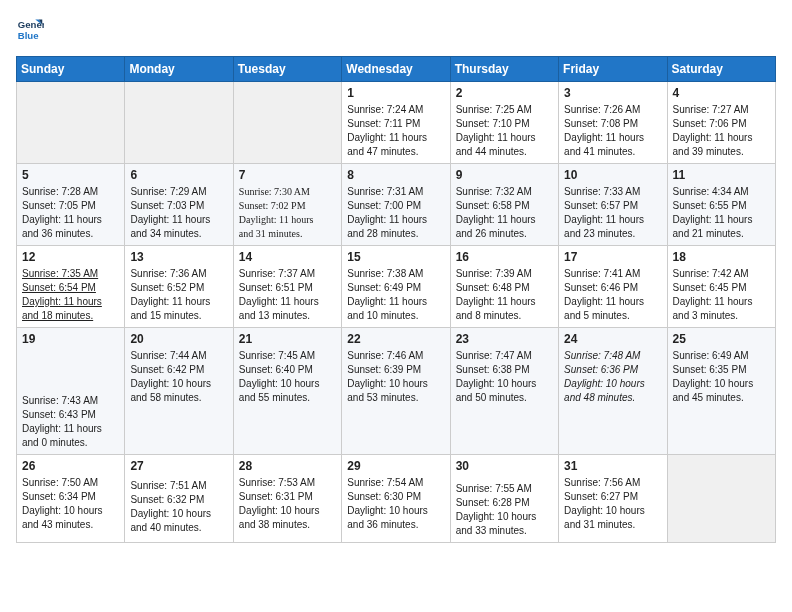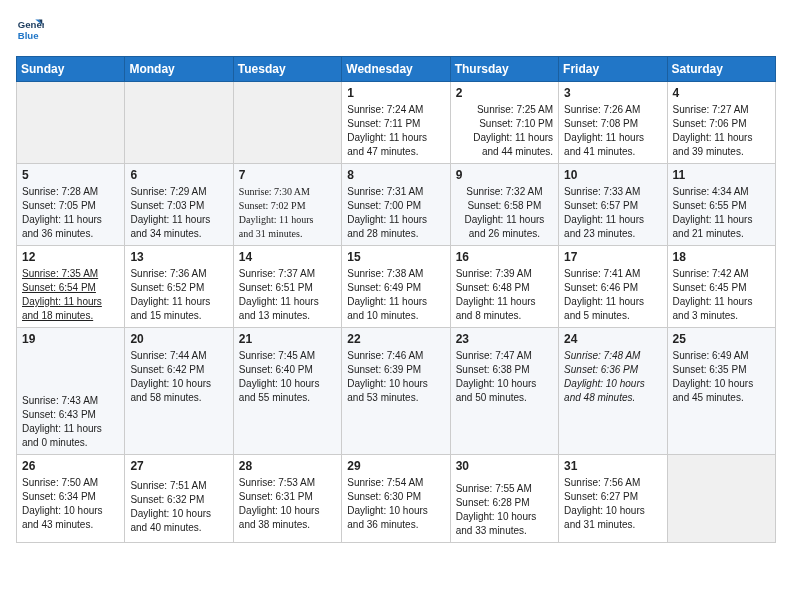--- a/index.html
+++ b/index.html
@@ -120,21 +120,21 @@
         <td class="empty-cell"></td>
         <td>
           <span class="day-num">1</span>
           <div class="cell-content" style="white-space: pre-line;">Sunrise: 7:24 AM
 Sunset: 7:11 PM
 Daylight: 11 hours
 and 47 minutes.</div>
         </td>
         <td>
           <span class="day-num">2</span>
-          <div class="cell-content" style="white-space: pre-line; text-align: right;">Sunrise: 7:25 AM
+          <div class="cell-content" style="white-space: pre-line;">Sunrise: 7:25 AM
 Sunset: 7:10 PM
 Daylight: 11 hours
 and 44 minutes.</div>
         </td>
         <td>
           <span class="day-num">3</span>
           <div class="cell-content" style="white-space: pre-line;">Sunrise: 7:26 AM
 Sunset: 7:08 PM
 Daylight: 11 hours
 and 41 minutes.</div>
@@ -171,21 +171,21 @@
         </td>
         <td>
           <span class="day-num">8</span>
           <div class="cell-content" style="white-space: pre-line;">Sunrise: 7:31 AM
 Sunset: 7:00 PM
 Daylight: 11 hours
 and 28 minutes.</div>
         </td>
         <td>
           <span class="day-num">9</span>
-          <div class="cell-content" style="white-space: pre-line; text-align: center;">Sunrise: 7:32 AM
+          <div class="cell-content" style="white-space: pre-line;">Sunrise: 7:32 AM
 Sunset: 6:58 PM
 Daylight: 11 hours
 and 26 minutes.</div>
         </td>
         <td>
           <span class="day-num">10</span>
           <div class="cell-content" style="white-space: pre-line;">Sunrise: 7:33 AM
 Sunset: 6:57 PM
 Daylight: 11 hours
 and 23 minutes.</div>

